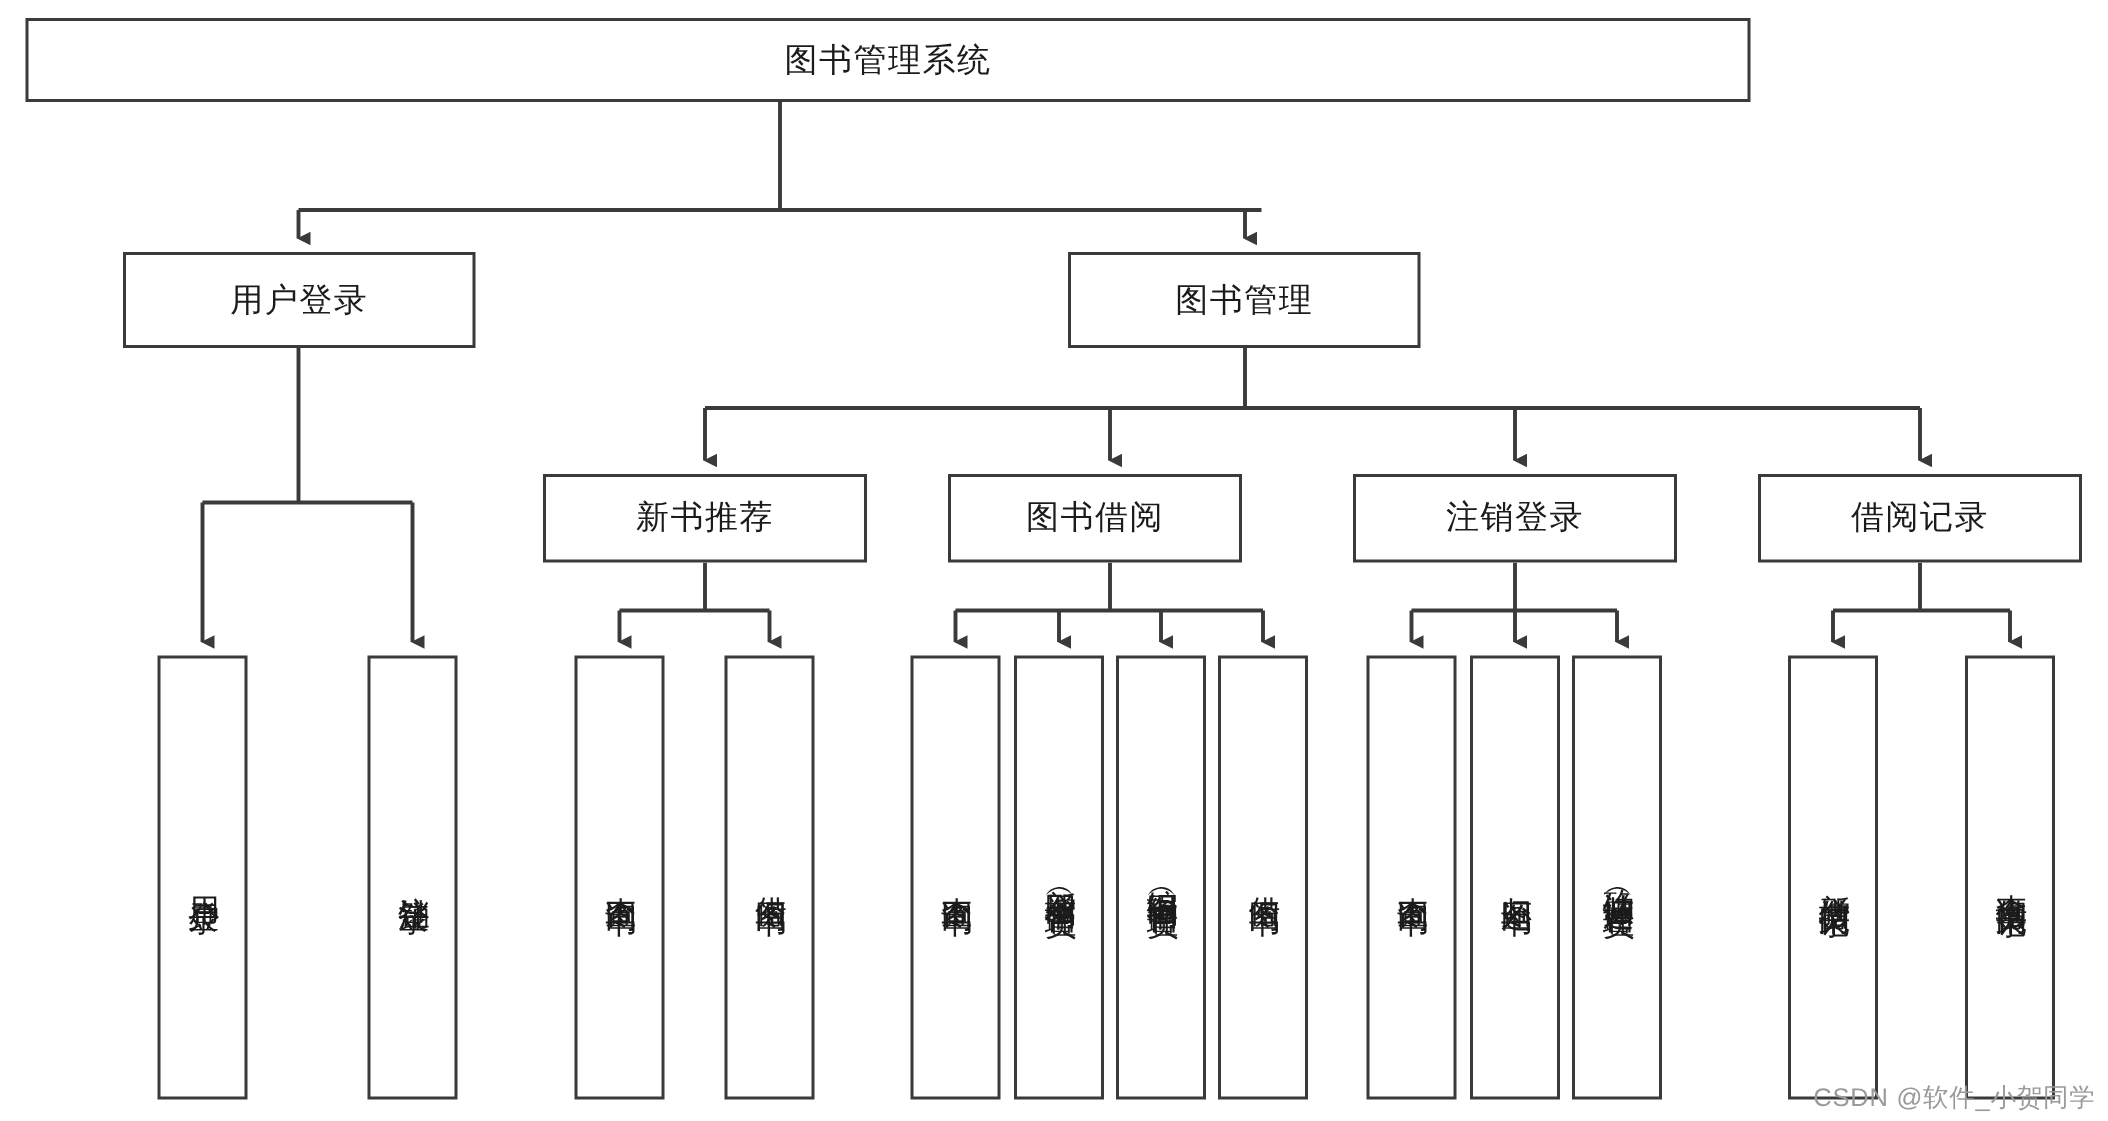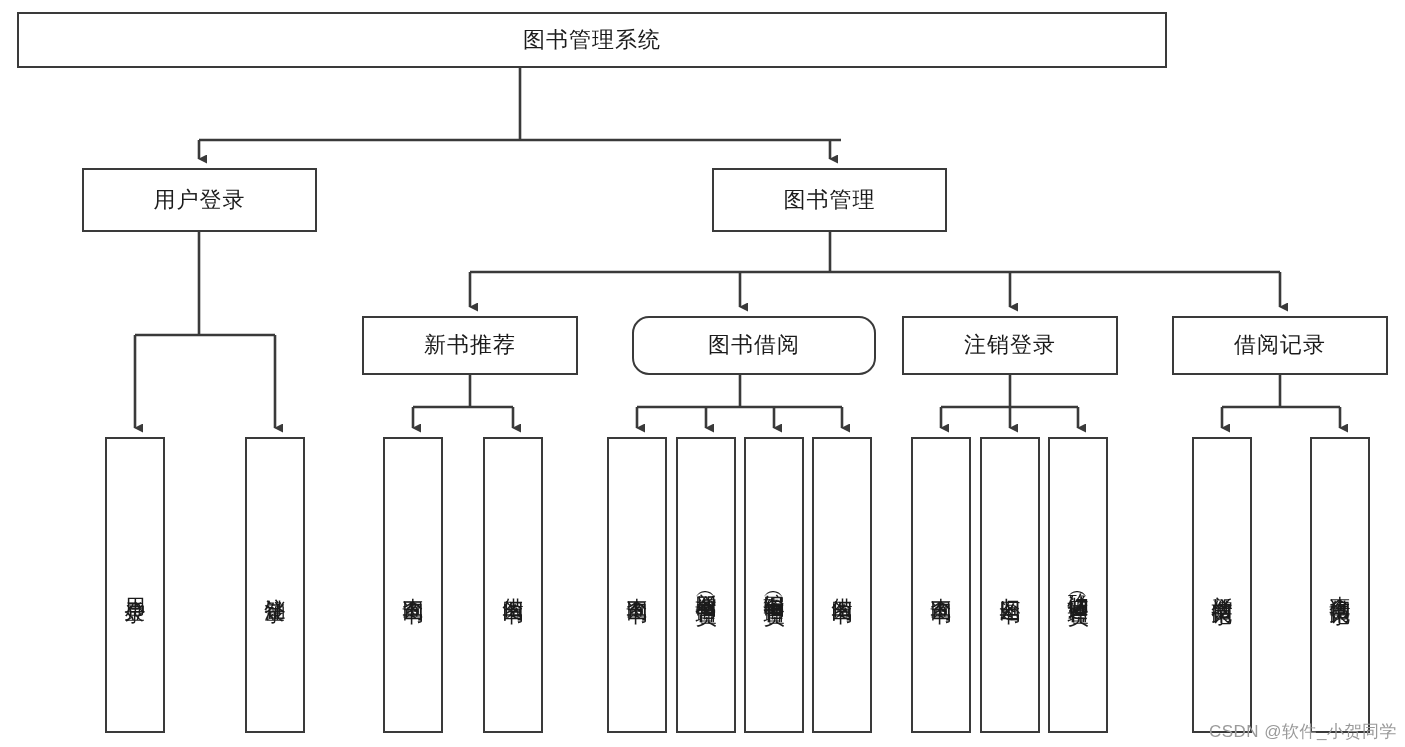--- a/index.html
+++ b/index.html
@@ -136,21 +136,21 @@
   </div>
 
   <div class="node horiz" style="left:712px; top:168px; width:235px; height:64px;text-align:center;">
     <span class="label">图书管理</span>
   </div>
 
   <div class="node horiz" style="left:362px; top:316px; width:216px; height:59px;">
     <span class="label">新书推荐</span>
   </div>
 
-  <div class="node horiz" style="left:632px; top:316px; width:244px; height:59px;border-radius:17px;">
+  <div class="node horiz" style="left:632px; top:316px; width:196px; height:59px;">
     <span class="label">图书借阅</span>
   </div>
 
   <div class="node horiz" style="left:902px; top:316px; width:216px; height:59px;">
     <span class="label">注销登录</span>
   </div>
 
   <div class="node horiz" style="left:1172px; top:316px; width:216px; height:59px;">
     <span class="label">借阅记录</span>
   </div>

